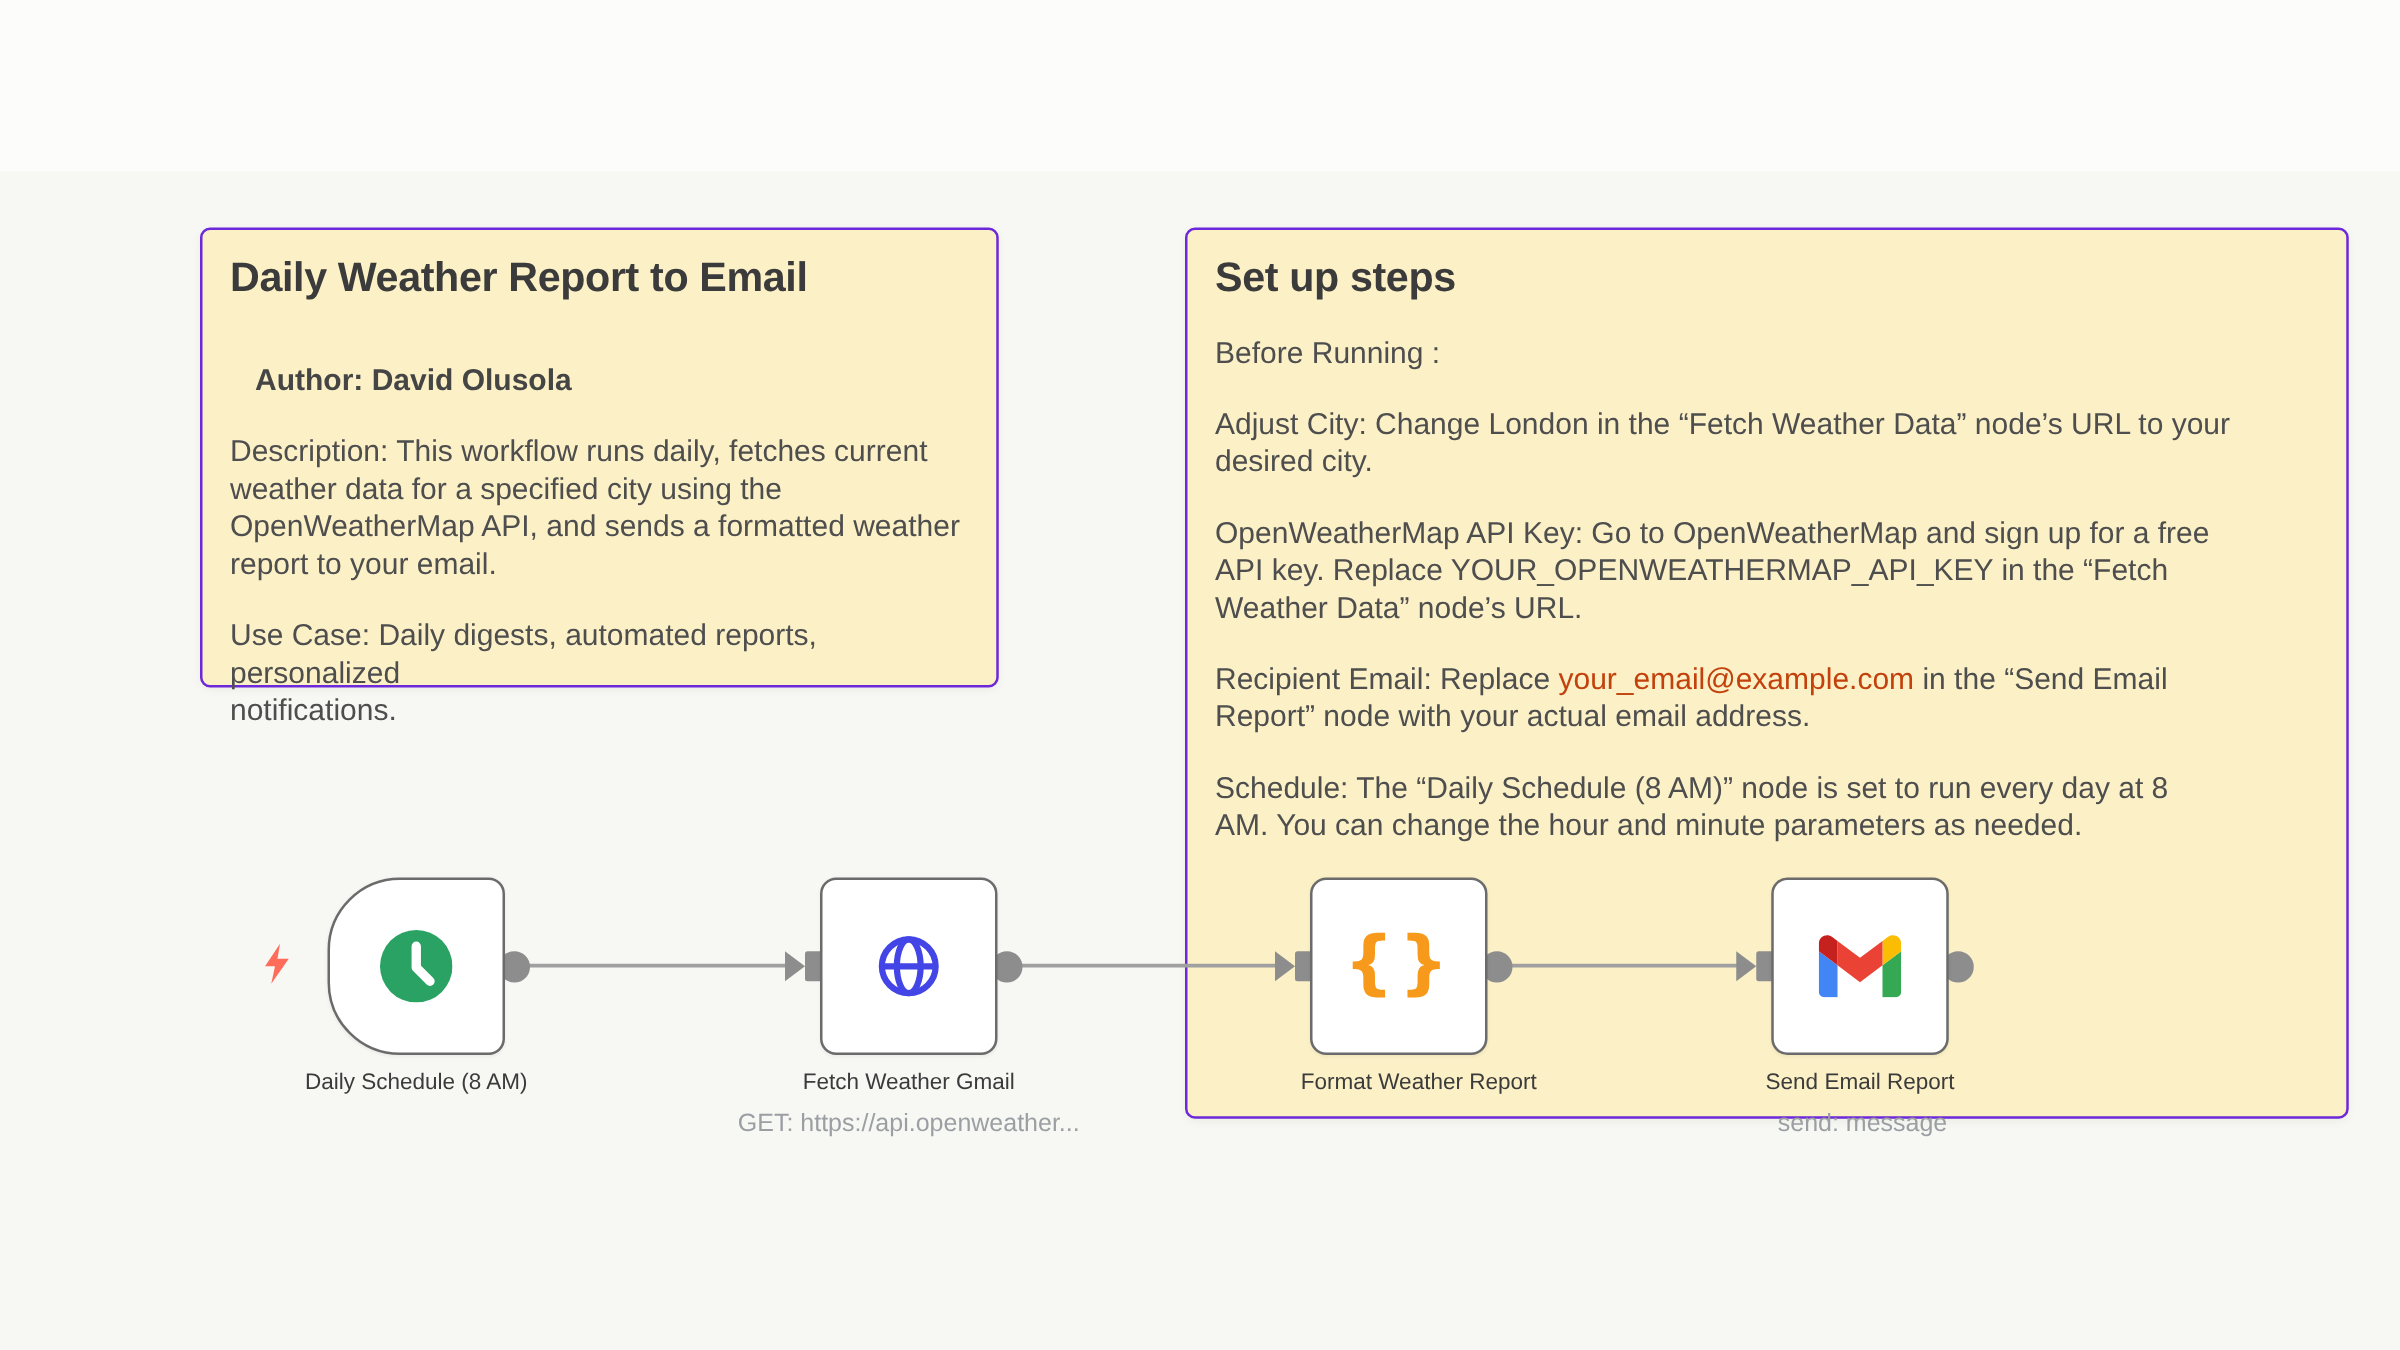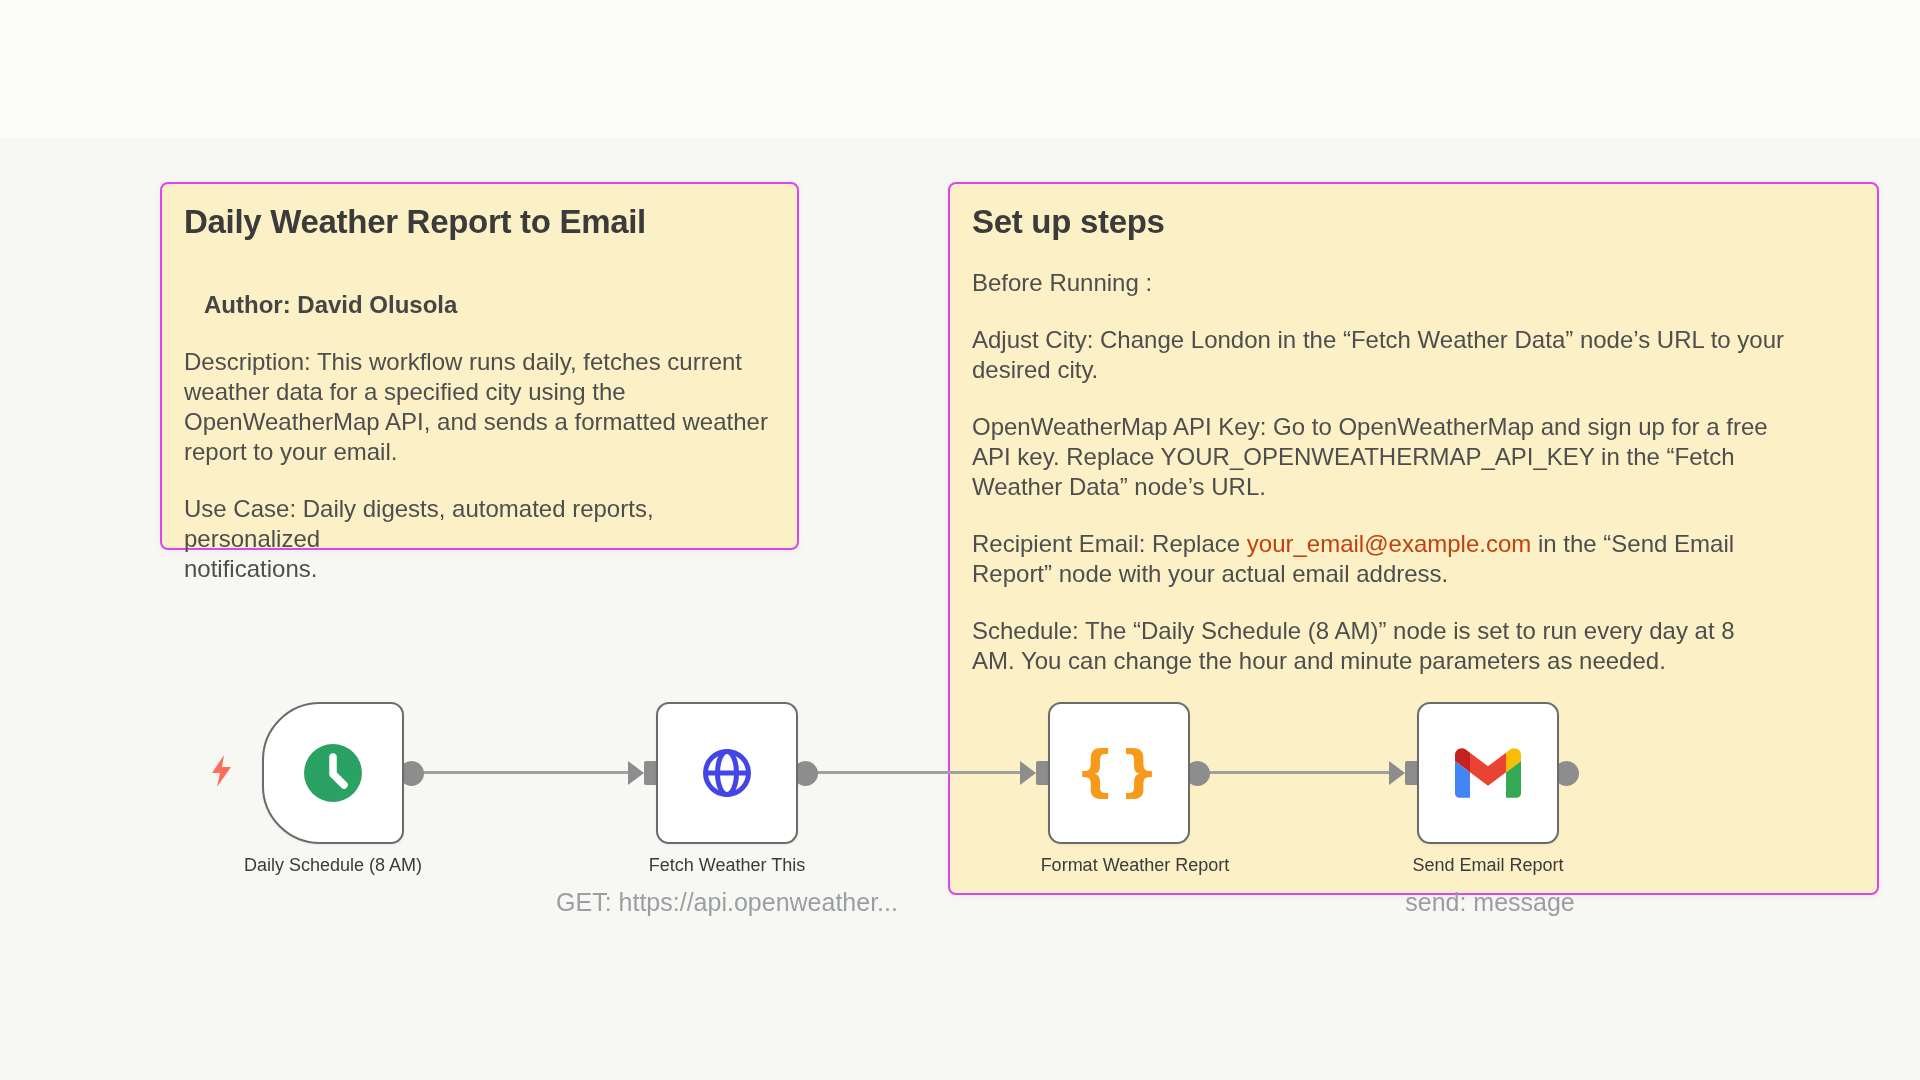--- a/index.html
+++ b/index.html
@@ -8,21 +8,21 @@
     background:#fcfcfb;
     font-family:"Liberation Sans","DejaVu Sans",sans-serif;
     -webkit-font-smoothing:antialiased;
   }
   .stage{position:absolute;left:0;top:0;width:1920px;height:1080px;}
   .canvas-area{position:absolute;left:0;top:137px;width:1920px;height:943px;background:#f7f8f4;z-index:0;}
 
   
   .sticky{
     position:absolute;box-sizing:border-box;z-index:1;
-    background:#fbf0c6;border:2px solid #d946ef;border-radius:8px;
+    background:#fbf0c6;border:2px solid #6d28d9;border-radius:8px;
     box-shadow:0 2px 7px rgba(90,70,10,.06);
     padding:12px 22px;color:#4e4e4e;
   }
   .sticky h1{
     font-size:33px;line-height:40px;margin:6px 0 26px;
     color:#3b3b3b;font-weight:700;letter-spacing:-.3px;
   }
   .sticky.overview h1{margin-bottom:48px;}
   .sticky p{
     font-size:24px;line-height:30px;margin:0 0 27px;
@@ -59,21 +59,21 @@
   }
   .bolt{position:absolute;z-index:3;}
 
   
   .nlabel{
     position:absolute;transform:translateX(-50%);z-index:5;
     font-size:18px;font-weight:400;color:#3b3b3b;white-space:nowrap;
   }
   .nsub{
     position:absolute;transform:translateX(-50%);z-index:5;
-    font-size:25px;font-weight:400;color:#9b9ea3;white-space:nowrap;
+    font-size:20px;font-weight:400;color:#9b9ea3;white-space:nowrap;
   }
 </style>
 </head>
 <body>
 
 <div class="stage">
   <div class="canvas-area"></div>
 
   <section class="sticky overview" style="left:160px;top:182px;width:639px;height:368px;">
     <h1>Daily Weather Report to Email</h1>
@@ -130,21 +130,21 @@
 
   <div class="node" style="left:656px;top:702px;">
     <svg width="64" height="64" viewBox="0 0 64 64">
       <g fill="none" stroke="#4345e6" stroke-width="5">
         <circle cx="32" cy="32" r="21.5"></circle>
         <ellipse cx="32" cy="32" rx="9.5" ry="21.5"></ellipse>
         <line x1="10.5" y1="32" x2="53.5" y2="32"></line>
       </g>
     </svg>
   </div>
-  <div class="nlabel" style="left:727px;top:855px;">Fetch Weather This</div>
+  <div class="nlabel" style="left:727px;top:855px;">Fetch Weather Gmail</div>
   <div class="nsub" style="left:727px;top:888px;">GET: https://api.openweather...</div>
 
   <div class="node" style="left:1048px;top:702px;">
     <div class="icon-braces">{}</div>
   </div>
   <div class="nlabel" style="left:1119px;top:855px;margin-left:16px;">Format Weather Report</div>
 
   <div class="node" style="left:1417px;top:702px;">
     <svg width="66" height="50" viewBox="52 42 88 66">
       <path fill="#4285f4" d="M58 108h14V74L52 59v43c0 3.32 2.69 6 6 6"></path>

